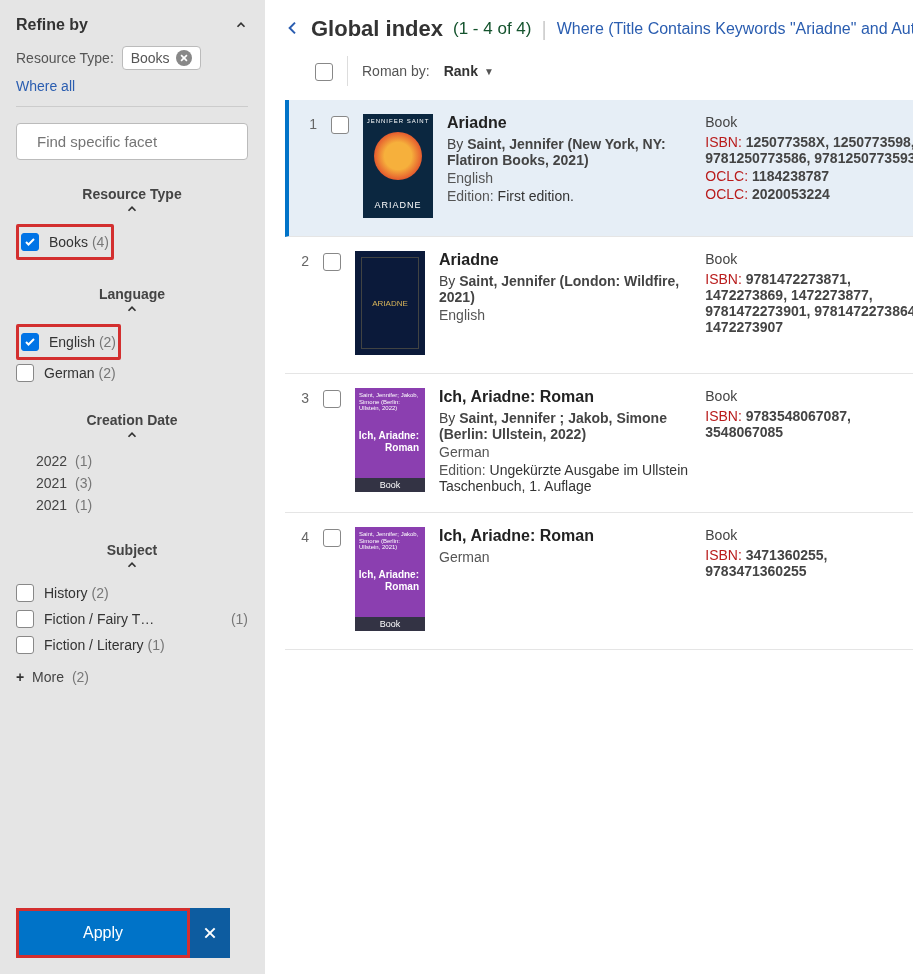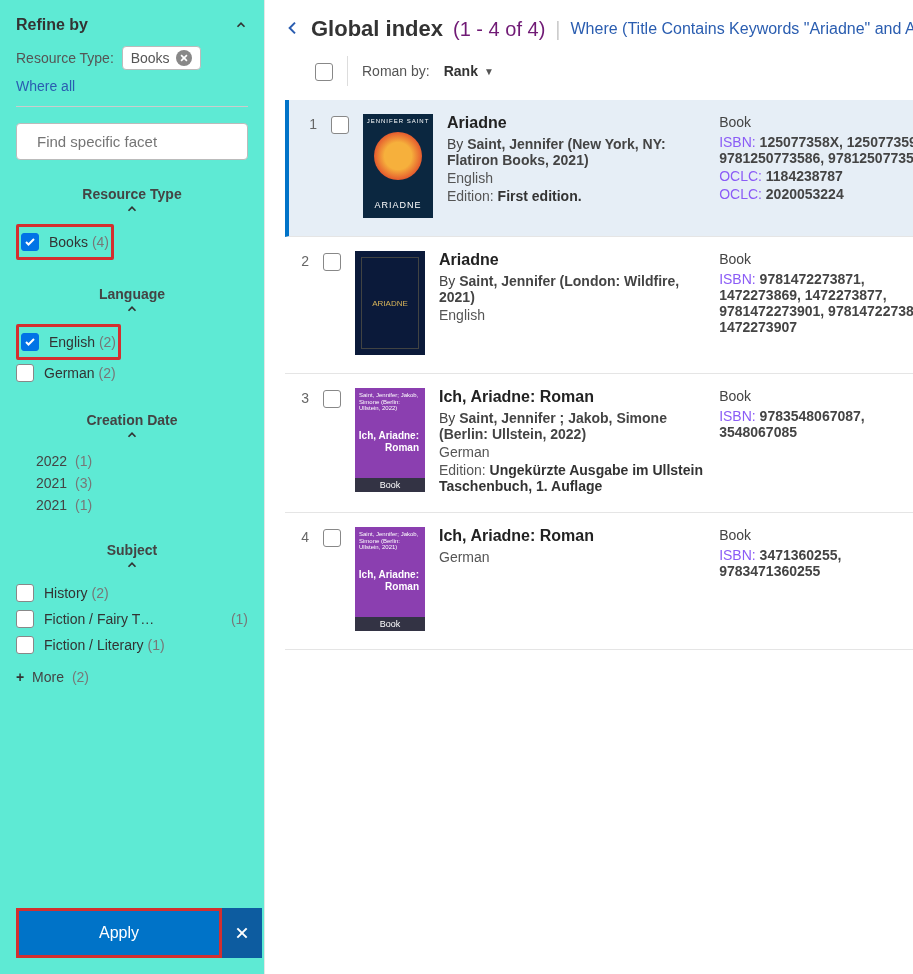--- a/index.html
+++ b/index.html
@@ -8,21 +8,21 @@
     padding: 0;
     font-family: Arial, Helvetica, sans-serif;
     font-size: 14px;
     color: #333;
     background: #fff;
     width: 913px;
   }
   .layout { display: flex; }
   .sidebar {
     width: 265px;
-    background: #5eead4;
+    background: #e5e5e5;
     padding: 16px 16px 16px 16px;
     min-height: 974px;
     position: relative;
     border-right: 1px solid #e5e5e5;
   }
   .refine-header {
     display: flex;
     justify-content: space-between;
     align-items: center;
     margin-bottom: 12px;
@@ -78,37 +78,37 @@
   .date-list { padding-left: 20px; }
   .date-item { padding:3px 0; color:#444; cursor:pointer; }
   .more-row { color:#444; cursor:pointer; padding-top:2px;margin-top:9px;}
   .more-plus { font-weight:bold; color:#333; margin-right:4px; }
   .apply-bar {
     position:absolute; left:16px; bottom:16px;
     display:flex; align-items:stretch;
   }
   .apply-btn {
     background:#0073c8; color:#fff; border:none;
-    width:200px; height:44px; font-size:16px; font-weight:500;
+    width:168px; height:44px; font-size:16px; font-weight:500;
     cursor:pointer;
   }
   .apply-close {
     width:40px; background:#0d5ca0; color:#fff; font-size:20px;
     display:flex; align-items:center; justify-content:center; cursor:pointer;
   }
   .apply-highlight {
     border:3px solid #d32f2f; padding:0;
   }
 
   
   .main { flex:1; padding: 16px 8px 16px 20px; }
   .topbar { display:flex; align-items:center; gap:10px; margin-bottom:14px; white-space:nowrap; overflow:hidden;}
   .back-chev { color:#2a5db0; cursor:pointer; }
   .title { font-size:22px; font-weight:bold; color:#333; }
-  .range { color:#701a75; font-size:20px; }
+  .range { color:#14532d; font-size:17px; }
   .sep { color:#ccc; font-size:20px; }
   .query { color:#2a5db0; font-size:16px; cursor:pointer; }
   .sortbar { display:flex; align-items:center; gap:14px; margin-left:30px; margin-bottom:14px; }
   .vdiv { width:1px; height:30px; background:#ddd; }
   .sort-label { color:#555; }
   .sort-value { font-weight:bold; color:#333; display:flex; align-items:center; gap:6px; cursor:pointer; }
   .tri { font-size:10px; color:#555; }
 
   .result {
     display:flex; gap:14px; padding:14px 8px 18px 8px;
@@ -119,24 +119,24 @@
   .result.selected { background:#e6eef6; border-left:4px solid #0073c8; padding-left:12px;}
   .idx { width:16px; color:#666; text-align:right; padding-top:2px; }
   .rcheck { width:18px; height:18px; border:1px solid #888; border-radius:3px; background:#fff; margin-top:2px;}
   .cover { width:70px; height:104px; flex-shrink:0; display:flex; align-items:center; justify-content:center; }
   .info { flex:1; min-width:0; }
   .meta { width:225px; color:#444; }
   .rtitle { font-weight:bold; font-size:16px; margin-bottom:4px; color:#222;}
   .by { color:#444; margin-bottom:2px; }
   .by .b { font-weight:bold; }
   .lang { color:#555; margin-bottom:2px; }
-  .ed-l { color:#555; } .ed-v { font-weight:bold; }
+  .ed-l { color:#555; } .ed-v { font-weight:normal; }
   .type { color:#444; margin-bottom:4px; }
   .idline { color:#444; margin-bottom:2px; }
-  .idline .label { color:#8b5cf6;margin-top:8px; }
+  .idline .label { color:#b91c1c;margin-top:8px; }
   .idline .val { font-weight:bold; }
 
   
   .cover-ariadne1 {
     width:70px;height:104px;background:#0b2740;position:relative;display:flex;flex-direction:column;align-items:center;justify-content:flex-end;color:#fff;font-size:9px;letter-spacing:1px;padding-bottom:8px;
   }
   .cover-ariadne1 .sun{width:48px;height:48px;border-radius:50%;background:radial-gradient(circle,#f6b03c 40%,#e55c2e 70%);position:absolute;top:18px;}
   .cover-ariadne1 .author{position:absolute;top:4px;font-size:6px;letter-spacing:1px;}
   .cover-ariadne2 {
     width:70px;height:104px;background:#0b1a3a;position:relative;color:#d7b45a;font-size:8px;display:flex;align-items:center;justify-content:center;

